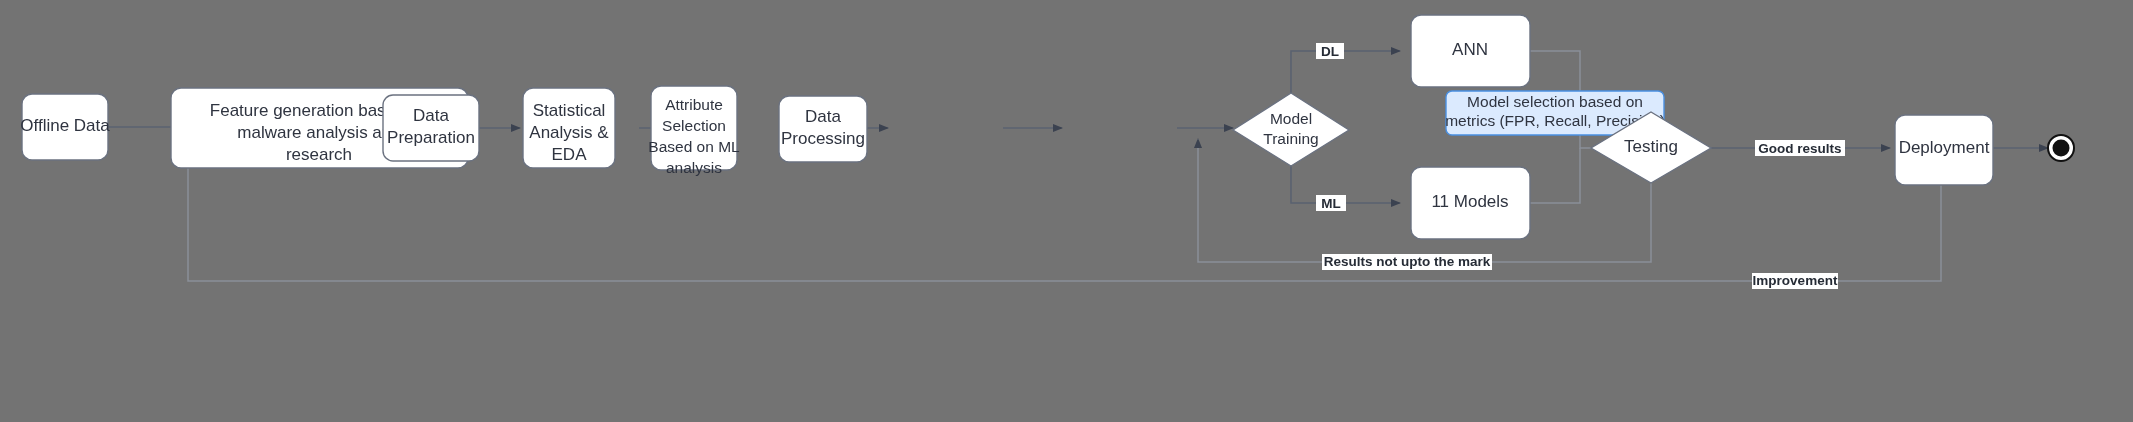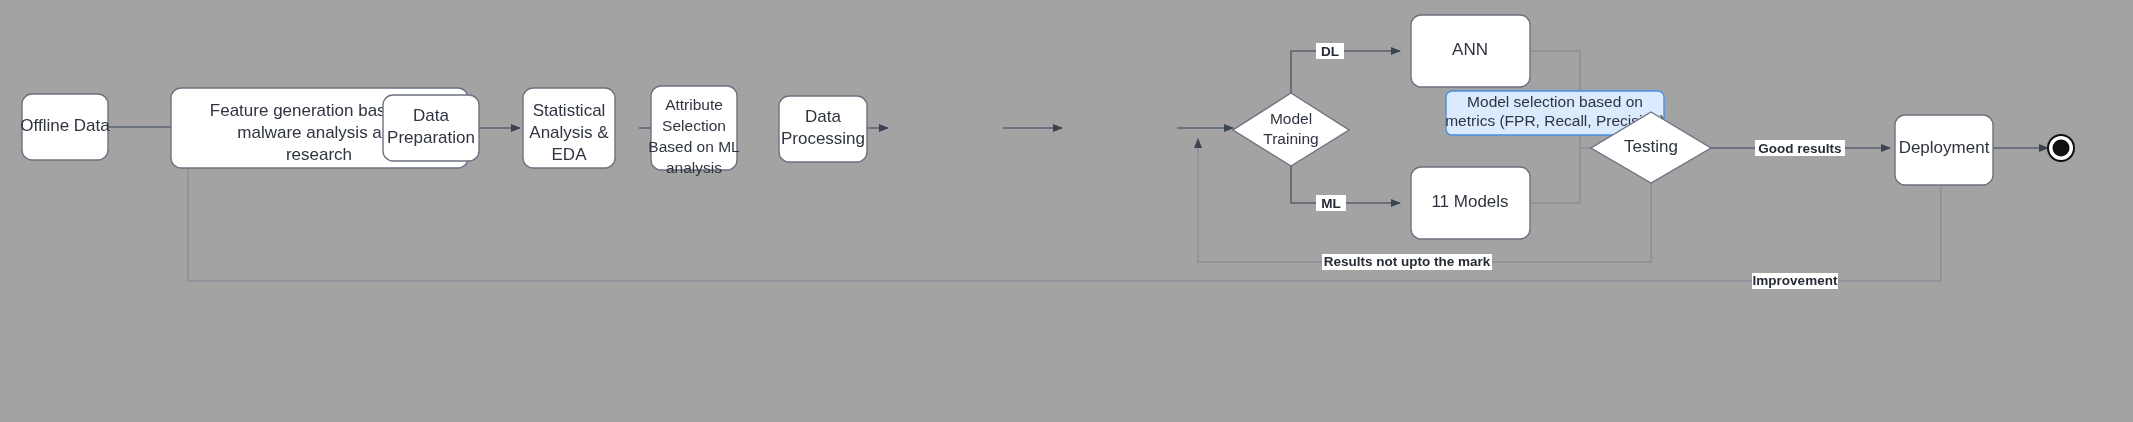--- a/index.html
+++ b/index.html
@@ -4,21 +4,21 @@
 <style>
   html, body {
     margin: 0;
     padding: 0;
     background: #ffffff;
   }
   #canvas {
     position: relative;
     width: 2133px;
     height: 422px;
-    background: #a3a3a3;
+    background: #737373;
     font-family: "Liberation Sans", sans-serif;
   }
   svg.diagram {
     position: absolute;
     left: 0; top: 0;
     width: 2133px;
     height: 422px;
     display: block;
   }
   .node-shape {

